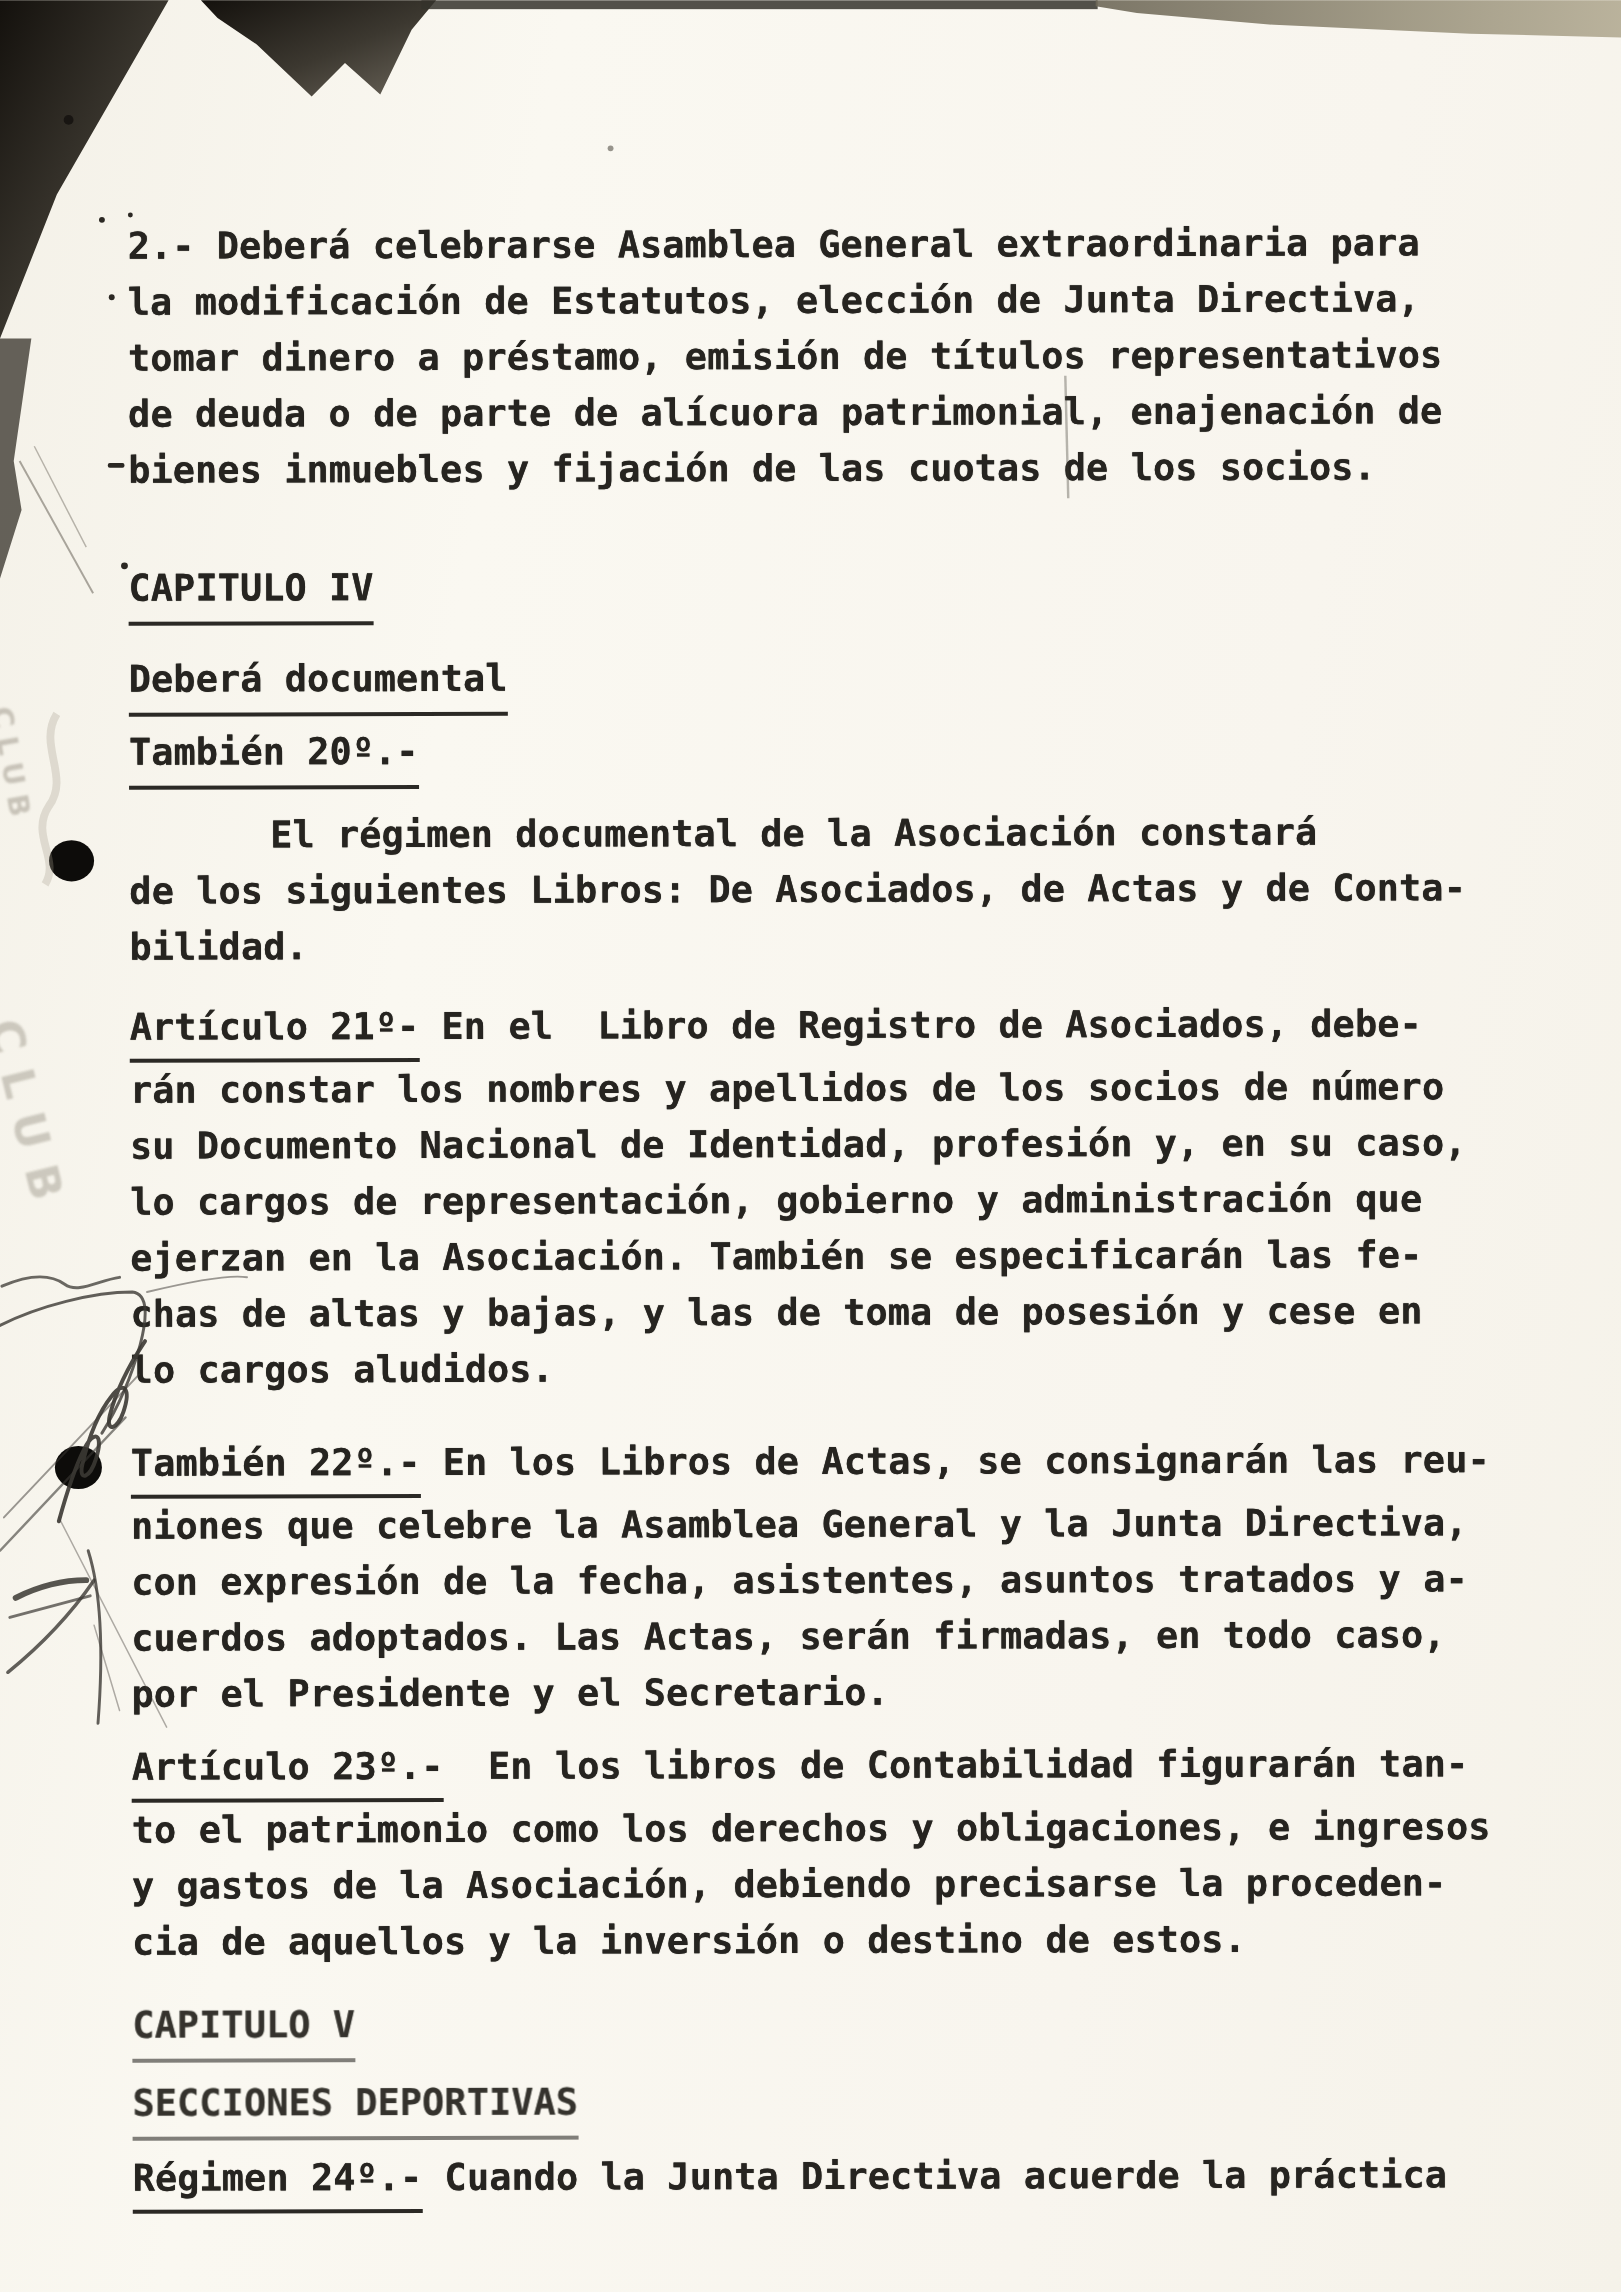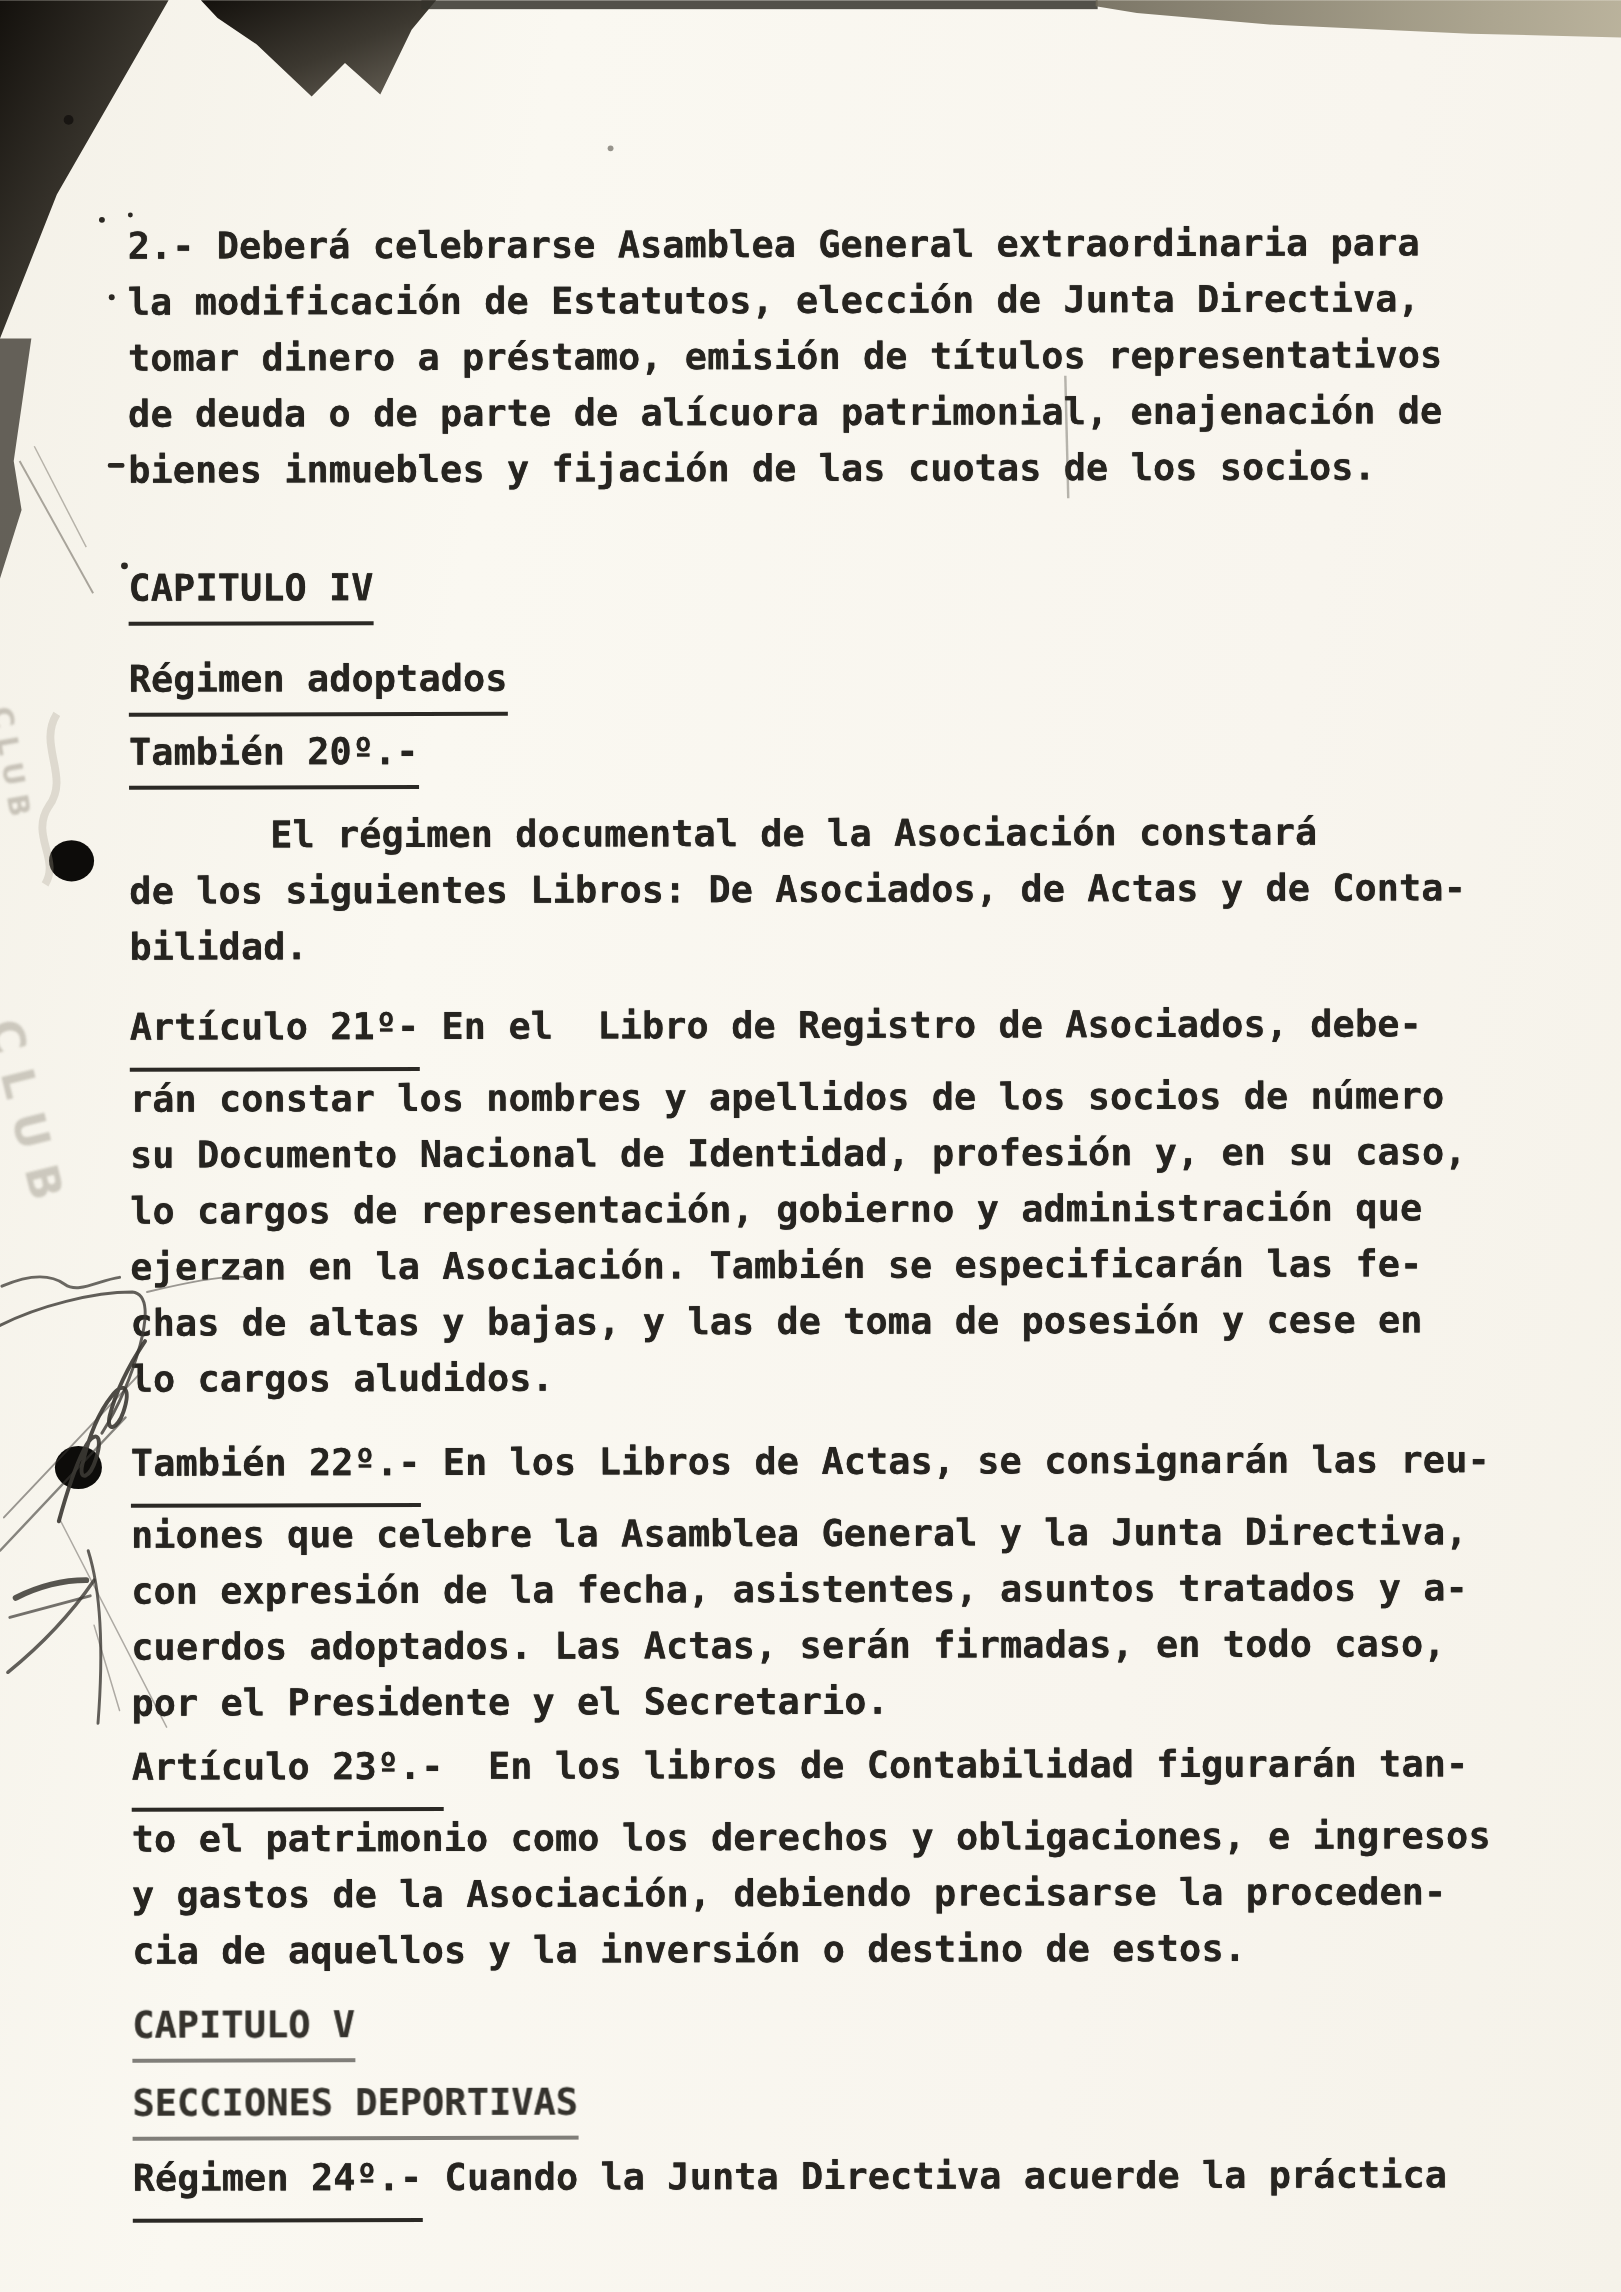--- a/index.html
+++ b/index.html
@@ -17,21 +17,21 @@
   }
   .para,.heading{
     position:absolute;left:130px;margin:0;width:1451px;
     font-size:37px;font-weight:700;line-height:56px;
     text-shadow:0 0 0.7px rgba(32,30,26,0.85);
   }
   .heading{font-size:37px;}
   .ln{display:block;white-space:pre;}
   .indent1{text-indent:141px;}
   .ul{display:inline-block;border-bottom:4.9px solid rgba(25,23,20,0.92);padding-bottom:4.9px;}
-  .art-label{display:inline-block;border-bottom:4.9px solid rgba(25,23,20,0.92);padding-bottom:12px;}
+  .art-label{display:inline-block;border-bottom:4.9px solid rgba(25,23,20,0.92);padding-bottom:3px;}
   .faint{color:rgba(40,38,32,0.48);filter:blur(0.5px);}
   .faint .ul{border-bottom-color:rgba(30,28,24,0.55);}
   .stamp{
     position:absolute;color:rgba(112,104,88,0.34);
     font-family:"DejaVu Sans","Liberation Sans",sans-serif;
     font-weight:700;filter:blur(0.8px);pointer-events:none;
   }
   .stamp1{left:17.6px;top:704px;font-size:29px;letter-spacing:8.8px;transform:rotate(80deg);transform-origin:left top;}
   .stamp2{left:29px;top:1014px;font-size:45px;letter-spacing:17.6px;transform:rotate(76deg);transform-origin:left top;color:rgba(106,98,82,0.30);}
   svg.layer{position:absolute;left:0;top:0;pointer-events:none;}
@@ -48,21 +48,21 @@
 
     <p class="para" style="top:217px">
       <span class="ln">2.- Deberá celebrarse Asamblea General extraordinaria para</span>
       <span class="ln">la modificación de Estatutos, elección de Junta Directiva,</span>
       <span class="ln">tomar dinero a préstamo, emisión de títulos representativos</span>
       <span class="ln">de deuda o de parte de alícuora patrimonial, enajenación de</span>
       <span class="ln">bienes inmuebles y fijación de las cuotas de los socios.</span>
     </p>
 
     <h2 class="heading" style="top:559px"><span class="ul">CAPITULO IV</span></h2>
-    <h3 class="heading" style="top:650px"><span class="ul">Régimen adoptados</span></h3>
+    <h3 class="heading" style="top:650px"><span class="ul">Deberá documental</span></h3>
     <h3 class="heading" style="top:723px"><span class="ul">También 20º.-</span></h3>
 
     <p class="para" style="top:806px">
       <span class="ln indent1">El régimen documental de la Asociación constará</span>
       <span class="ln">de los siguientes Libros: De Asociados, de Actas y de Conta-</span>
       <span class="ln">bilidad.</span>
     </p>
 
     <p class="para" style="top:998px">
       <span class="ln"><span class="art-label">Artículo 21º-</span><span> En el  Libro de Registro de Asociados, debe-</span></span>

